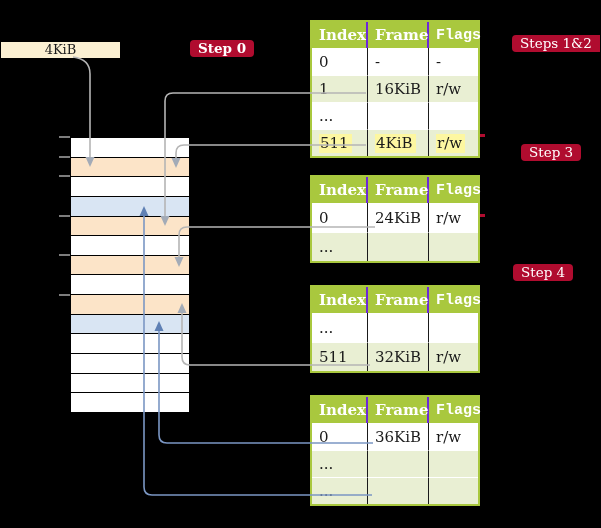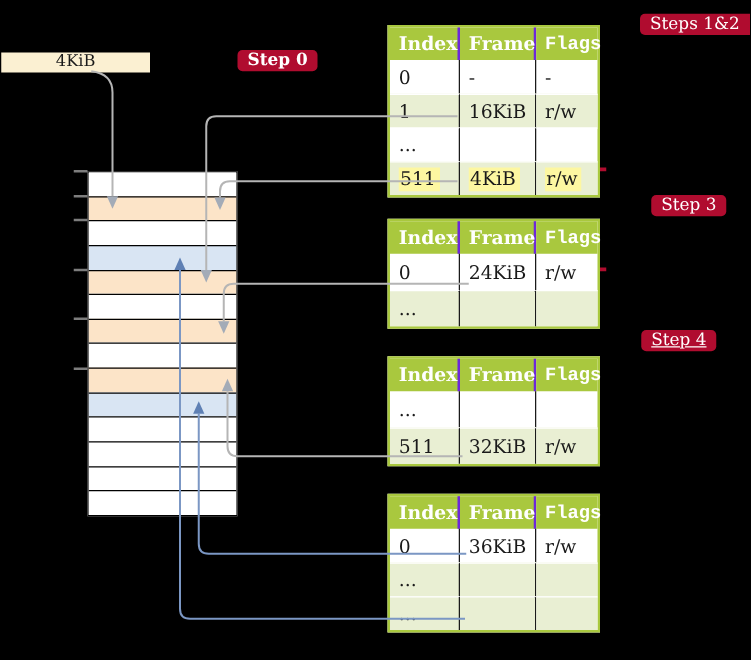--- a/index.html
+++ b/index.html
@@ -11,23 +11,23 @@
   .pagesize{
     position:absolute;left:1px;top:42px;width:119px;height:16px;
     background:#fbf0d2;color:#1a1a1a;font-size:13px;line-height:16px;text-align:center;
   }
   
   .badge{
     position:absolute;background:#b00c2f;color:#fff;font-size:13.5px;
     line-height:17px;padding:0 8px;border-radius:4px;white-space:nowrap;
   }
   #badge-step0{left:190px;top:40px;font-weight:bold;}
-  #badge-steps12{left:512px;top:11px;border-top-right-radius:0;border-bottom-right-radius:0;}
-  #badge-step3{left:521px;top:156px;}
-  #badge-step4{left:513px;top:264px;text-decoration:underline;}
+  #badge-steps12{left:512px;top:35px;border-top-right-radius:0;border-bottom-right-radius:0;}
+  #badge-step3{left:521px;top:144px;}
+  #badge-step4{left:513px;top:264px;}
   
   .memcol{
     position:absolute;left:70px;top:137px;width:120px;height:276px;
     border:1.5px solid #000;background:#fff;display:flex;flex-direction:column;
     box-sizing:border-box;
   }
   .mrow{flex:1;background:#fff;}
   .mrow + .mrow{border-top:1.5px solid #000;}
   .mrow[data-color="orange"]{background:#fce4c8;}
   .mrow[data-color="blue"]{background:#d9e5f3;}

